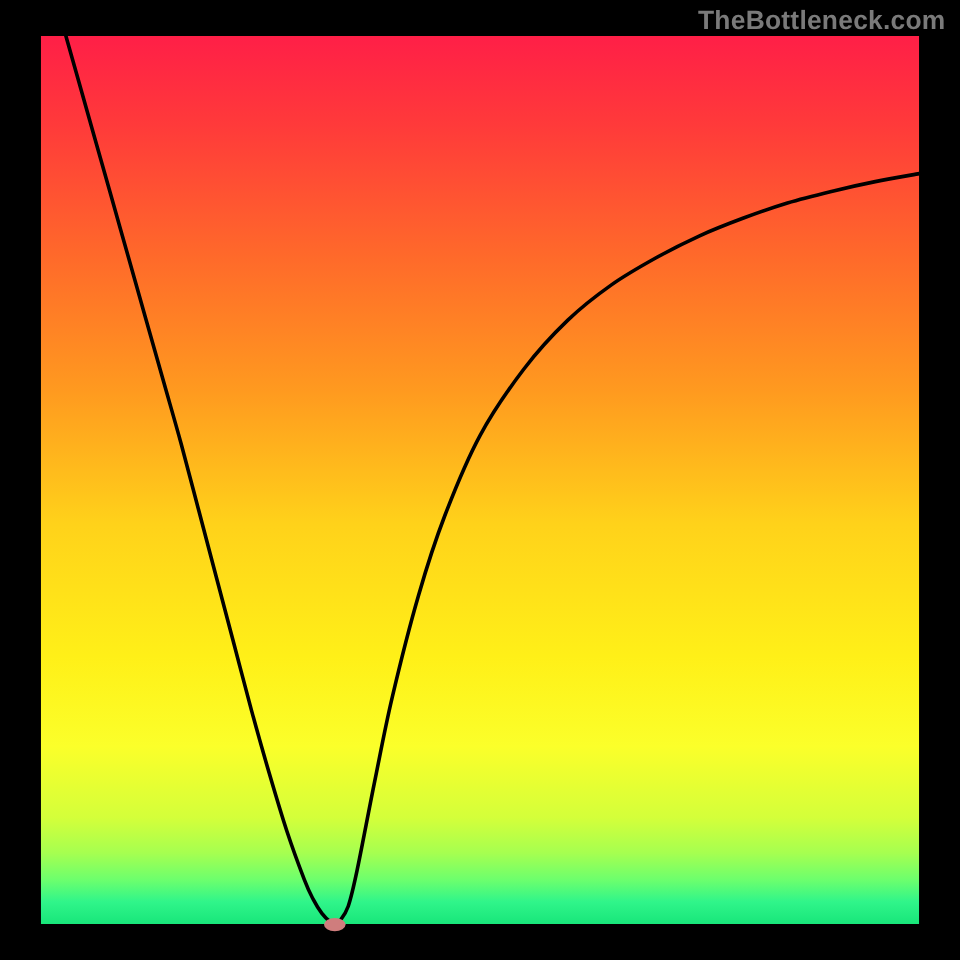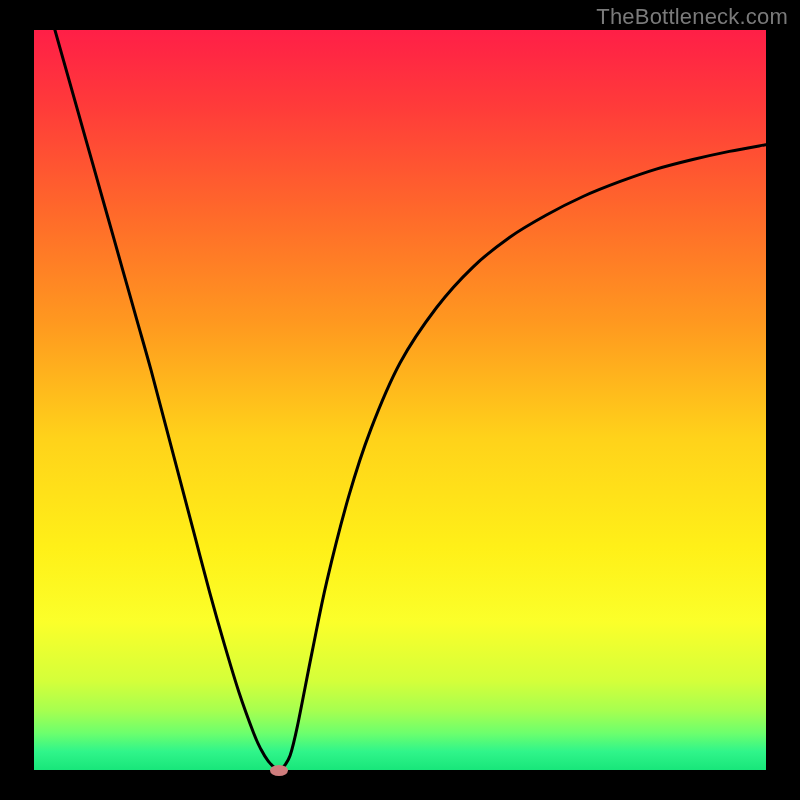--- a/index.html
+++ b/index.html
@@ -33,21 +33,21 @@
     top: 0;
     left: 0;
     pointer-events: none;
   }
   .watermark {
     position: absolute;
     top: 4px;
     right: 12px;
     color: #7a7a7a;
     font-size: 22px;
-    font-weight: 400;
+    font-weight: 700;
     letter-spacing: 0.2px;
   }
   .bottleneck-dot {
     position: absolute;
     background: #cf7d7d;
     border-radius: 50% / 50%;
   }
 </style>
 </head>
 <body>

